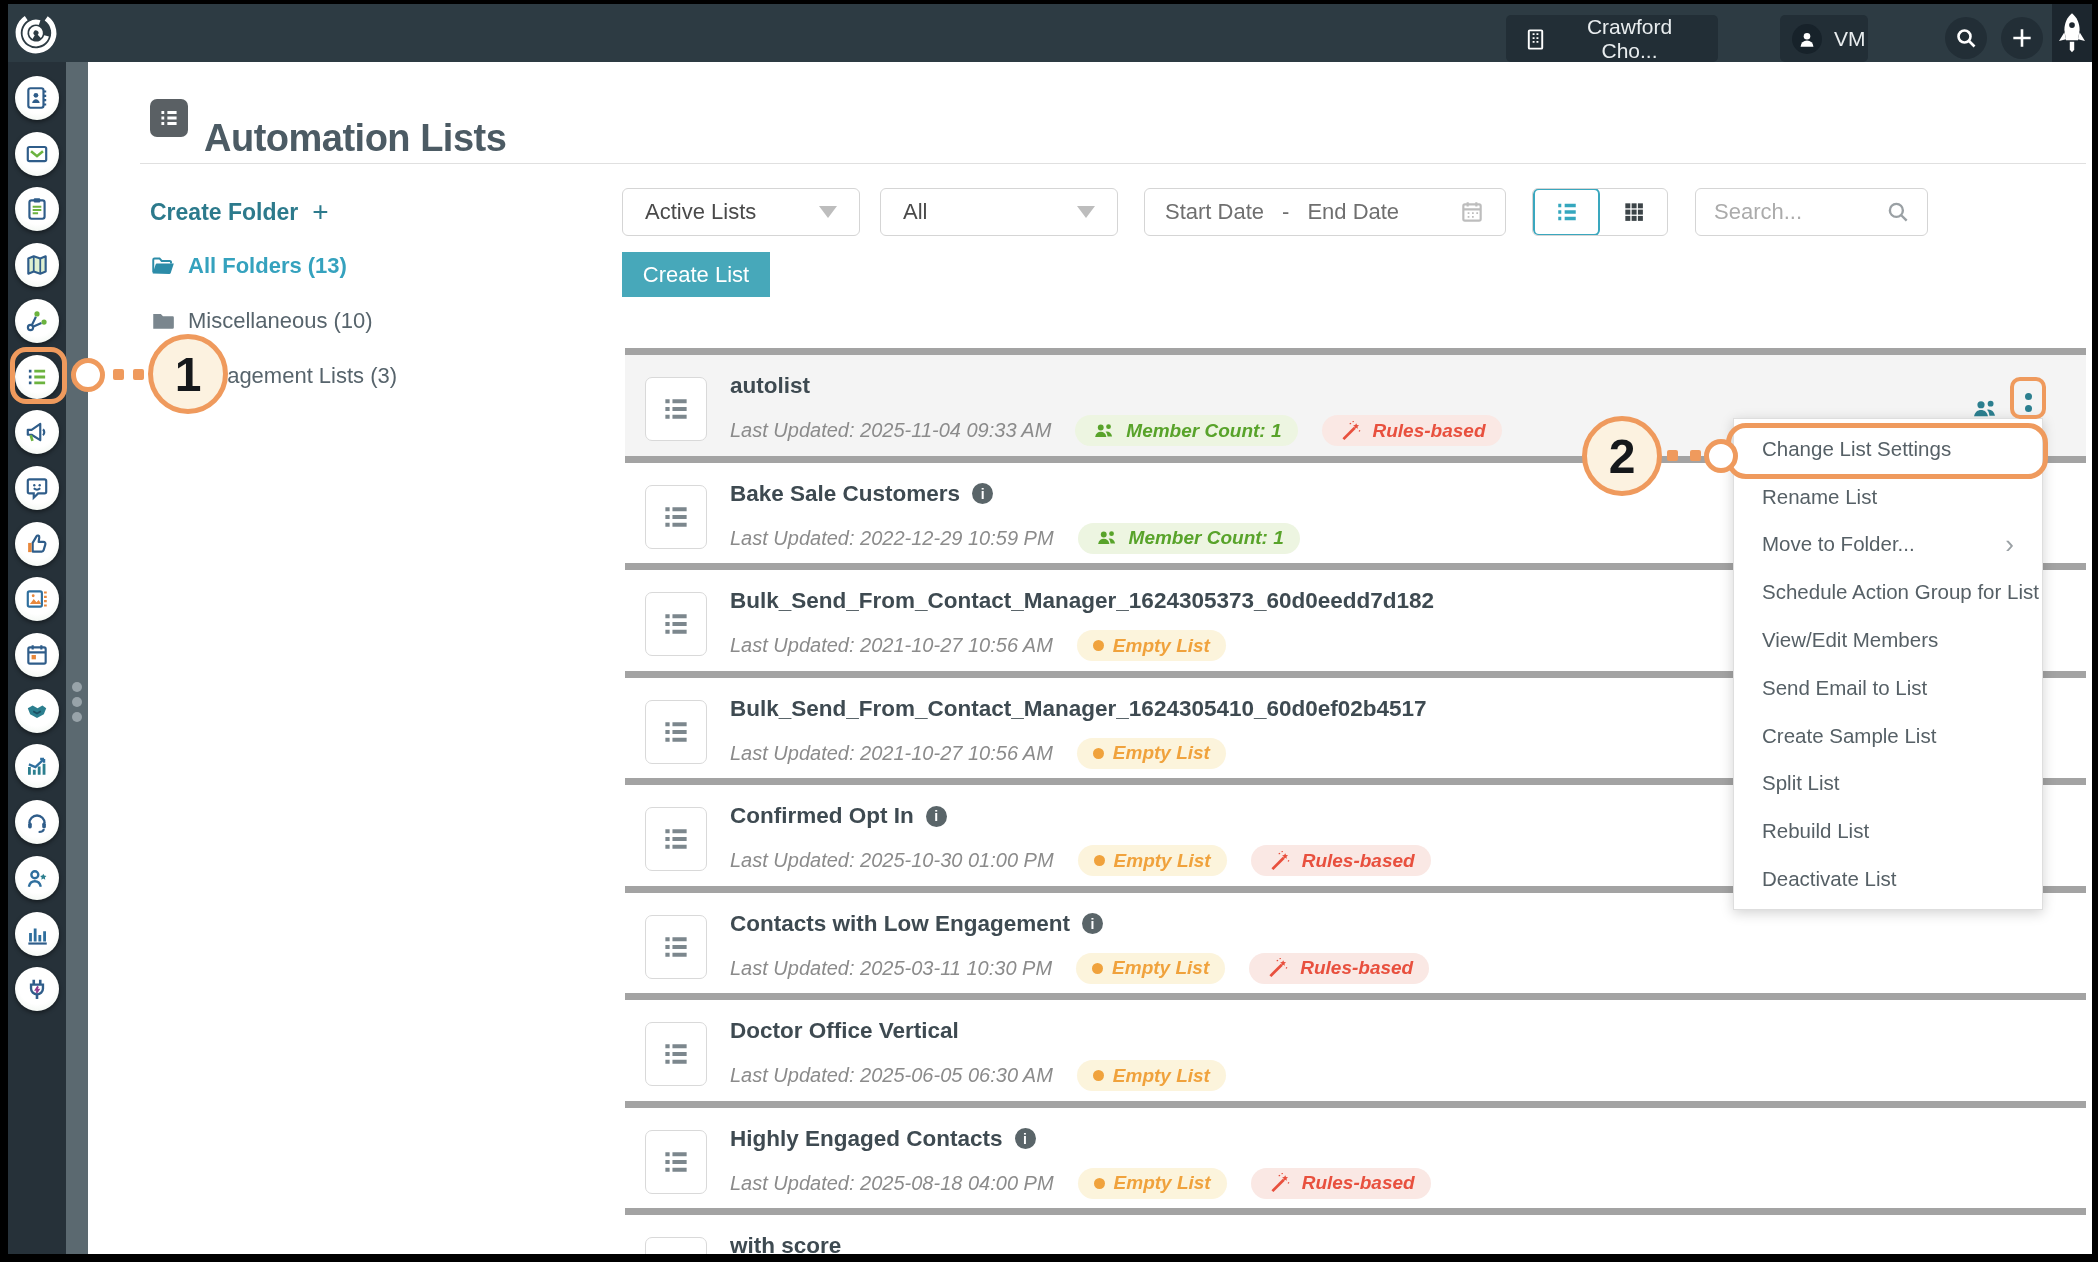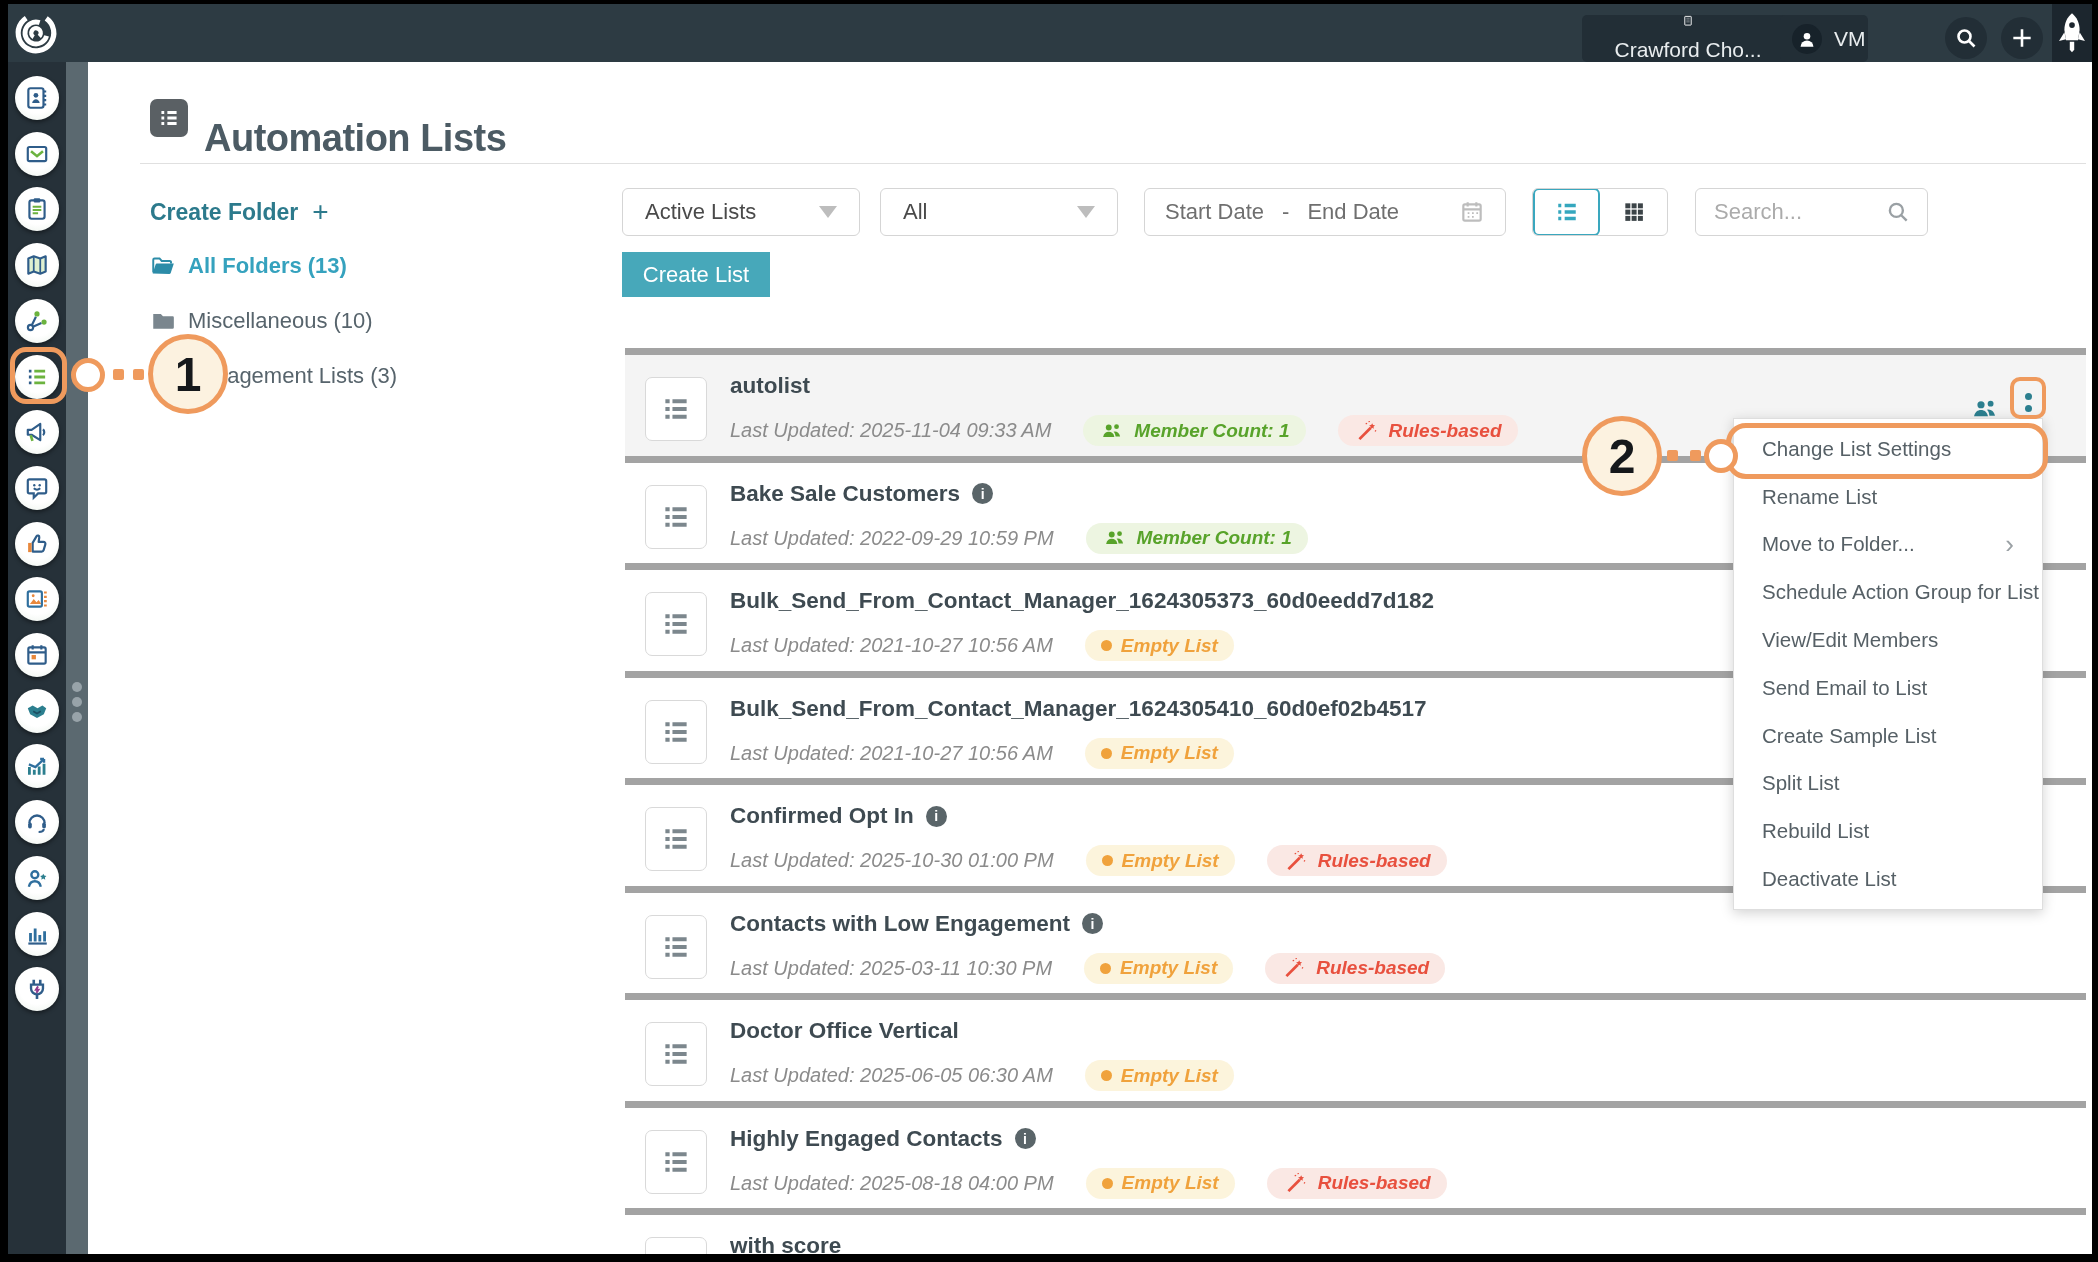--- a/index.html
+++ b/index.html
@@ -4,21 +4,21 @@
 <style>
   html,body{margin:0;padding:0;background:#000;}
   .stage{position:relative;width:2098px;height:1262px;background:#000;overflow:hidden;
          font-family:"Liberation Sans",sans-serif;-webkit-font-smoothing:antialiased;}
   
   .topbar{position:absolute;left:8px;top:4px;width:2084px;height:58px;background:#2D3B43;}
   .logo{position:absolute;left:6px;top:7px;width:44px;height:44px;}
   .tb-btn{position:absolute;top:11px;height:47px;background:#222E36;border:none;border-radius:5px;
           color:#E9EDEF;font-size:21px;font-family:inherit;display:flex;align-items:center;gap:12px;
           padding:0 18px;cursor:pointer;}
-  .tb-account{left:1574px;width:212px;flex-direction:column;}
+  .tb-account{left:1498px;width:212px;}
   .tb-user{left:1772px;width:88px;padding:0 12px;}
   .avatar{width:30px;height:30px;border-radius:50%;background:#17222A;display:flex;align-items:center;justify-content:center;overflow:hidden;flex:0 0 auto;}
   .tb-circle{position:absolute;top:13px;width:42px;height:42px;border-radius:50%;background:#222E36;border:none;
              display:flex;align-items:center;justify-content:center;cursor:pointer;}
   .tb-search{left:1937px;} .tb-plus{left:1993px;}
   .tb-rocket{position:absolute;left:2044px;top:0;width:40px;height:58px;background:#1C262E;
              display:flex;align-items:center;justify-content:center;overflow:hidden;}
   
   .sidebar{position:absolute;left:8px;top:62px;width:58px;height:1192px;background:#263139;}
   .side-strip{position:absolute;left:66px;top:62px;width:22px;height:1192px;background:#5B6970;cursor:col-resize;}
@@ -57,21 +57,21 @@
                border:none;border-radius:0;font-size:22px;font-family:inherit;cursor:pointer;}
   
   .listwrap{position:absolute;left:537px;top:286px;width:1461px;height:906px;overflow:hidden;}
   .row{position:relative;height:107.5px;box-sizing:border-box;border-top:7px solid #a3a3a3;cursor:pointer;}
   .row.selected{background:#F4F4F4;}
   .row-ic{position:absolute;left:20px;top:22px;width:60px;height:62px;border:1px solid #D9D9D9;border-radius:7px;
           background:#fff;display:flex;align-items:center;justify-content:center;}
   .row-title{position:absolute;left:105px;top:18px;font-size:22.5px;font-weight:700;color:#3E4A51;display:flex;align-items:center;gap:12px;white-space:nowrap;}
   .info-dot{width:21px;height:21px;border-radius:50%;background:#5A6569;color:#fff;font-size:14px;font-weight:700;
             display:inline-flex;align-items:center;justify-content:center;font-style:normal;cursor:pointer;}
-  .row-meta{position:absolute;left:105px;top:60px;display:flex;align-items:center;gap:32px;white-space:nowrap;justify-content:center;}
+  .row-meta{position:absolute;left:105px;top:60px;display:flex;align-items:center;gap:24px;white-space:nowrap;justify-content:center;}
   .updated{font-size:20px;font-style:italic;color:#8B8B8B;}
   .badge{display:inline-flex;align-items:center;gap:9px;height:31px;border-radius:16px;padding:0 16px;
          font-style:italic;font-weight:700;font-size:19px;}
   .badge.member{background:#EDF5E1;color:#58A32A;}
   .badge.empty{background:#FCF4DC;color:#F0A23C;}
   .badge.rules{background:#FAE8E4;color:#E8503E;}
   .dot{width:11px;height:11px;border-radius:50%;background:#F0A23C;}
   .row-actions{position:absolute;right:46px;top:34px;display:flex;align-items:center;gap:16px;}
   .kebab{display:flex;flex-direction:column;gap:5px;padding:4px 8px;cursor:pointer;}
   .kebab i{width:7px;height:7px;border-radius:50%;background:#2C7F8F;}
@@ -401,21 +401,21 @@
     <span class="row-ic">
             <svg width="34" height="34" viewBox="0 0 24 24">
               <path d="M4.5 6.5h3M4.5 12h3M4.5 17.5h3M9.5 6.5h10M9.5 12h10M9.5 17.5h10" stroke="#7C878D" stroke-width="2.8"></path>
             </svg>
           </span>
     <div class="row-title">
             <span>Bake Sale Customers</span>
             <span class="info-dot">i</span>
           </div>
     <div class="row-meta">
-            <span class="updated">Last Updated: 2022-09-29 10:59 PM</span>
+            <span class="updated">Last Updated: 2022-12-29 10:59 PM</span>
             <span class="badge member">
               <svg width="26" height="26" viewBox="0 0 24 24">
                 <g fill="#58A32A">
                   <circle cx="9" cy="8.8" r="2.7"></circle>
                   <circle cx="16.2" cy="8" r="2.2"></circle>
                   <path d="M3.8 17.5c.6-3.2 2.7-4.7 5.2-4.7s4.6 1.5 5.2 4.7z"></path>
                   <path d="M14.6 12.4c2.3.1 4.2 1.5 4.9 4.6h-4.2c-.2-2-.8-3.6-1.9-4.4z"></path>
                 </g>
               </svg>
               <span>Member Count: 1</span>

